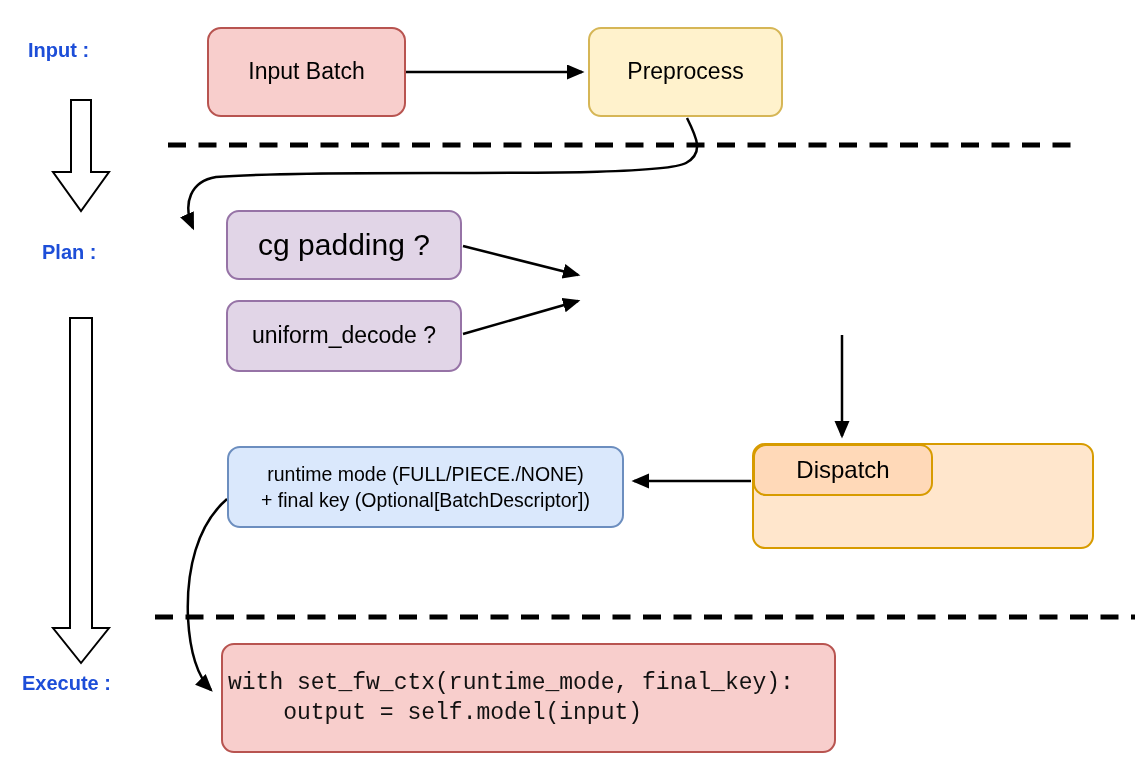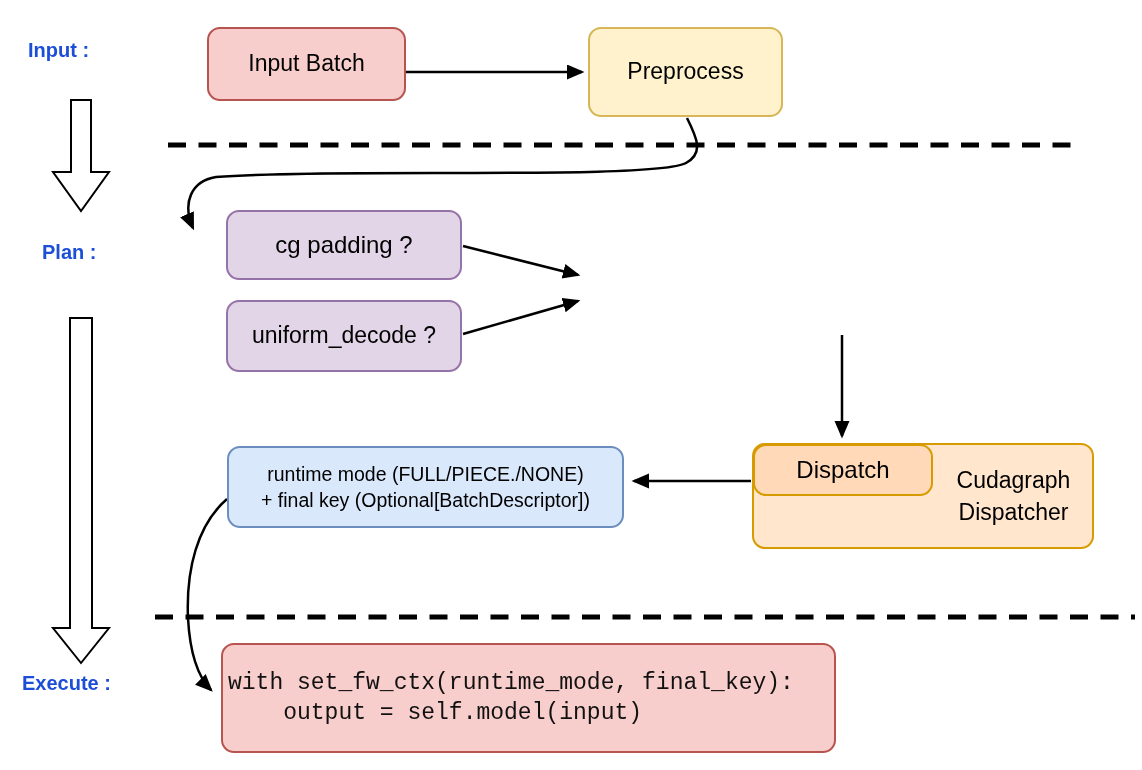--- a/index.html
+++ b/index.html
@@ -64,43 +64,37 @@
     <path d="M463 334 L578 301" stroke="#000" stroke-width="2.5" fill="none" marker-end="url(#arrow)"></path>
     <path d="M842 335 L842 436" stroke="#000" stroke-width="2.5" fill="none" marker-end="url(#arrow)"></path>
     <path d="M751 481 L634 481" stroke="#000" stroke-width="2.5" fill="none" marker-end="url(#arrow)"></path>
     <path d="M227 499 C197 525 186 570 188 618 C190 655 199 678 211 690" stroke="#000" stroke-width="2.5" fill="none" marker-end="url(#arrow)"></path>
   </svg>
 
   <div class="stage-label" style="left:28px; top:40px;">Input :</div>
   <div class="stage-label" style="left:42px; top:242px;">Plan :</div>
   <div class="stage-label" style="left:22px; top:673px;">Execute :</div>
 
-  <div class="node red" style="left:207px; top:27px; width:199px; height:74px; font-size:23px;">
+  <div class="node red" style="left:207px; top:27px; width:199px; height:90px; font-size:23px;border-radius:14px;">
     <span>Input Batch</span>
   </div>
   <div class="node yellow" style="left:588px; top:27px; width:195px; height:90px; font-size:23px;">
     <span>Preprocess</span>
   </div>
 
-  <div class="node purple" style="left:226px; top:210px; width:236px; height:70px; font-size:24px;">
+  <div class="node purple" style="left:226px; top:210px; width:236px; height:70px; font-size:30px;">
     <span>cg padding ?</span>
   </div>
   <div class="node purple" style="left:226px; top:300px; width:236px; height:72px; font-size:23px;">
     <span>uniform_decode ?</span>
   </div>
 
   <div class="node orange" style="left:752px; top:443px; width:342px; height:106px;"></div>
   <div class="node orange-inner" style="left:753px; top:444px; width:180px; height:52px; font-size:24px;">
     <span>Dispatch</span>
-  </div>
-  <div style="position:absolute; left:933px; top:443px; width:161px; height:106px;
-              display:flex; flex-direction:column; align-items:center; justify-content:center;
-              font-size:23px; line-height:1.4; text-align:center;">
-    <span>Cudagraph</span>
-    <span>Dispatcher</span>
   </div>
 
   <div class="node blue" style="left:227px; top:446px; width:397px; height:82px; font-size:19.5px;">
     <span>runtime mode (FULL/PIECE./NONE)</span>
     <span>+ final key (Optional[BatchDescriptor])</span>
   </div>
 
   <div class="node red code" style="left:221px; top:643px; width:615px; height:110px;">
     <span>with set_fw_ctx(runtime_mode, final_key):</span>
     <span>    output = self.model(input)</span>

